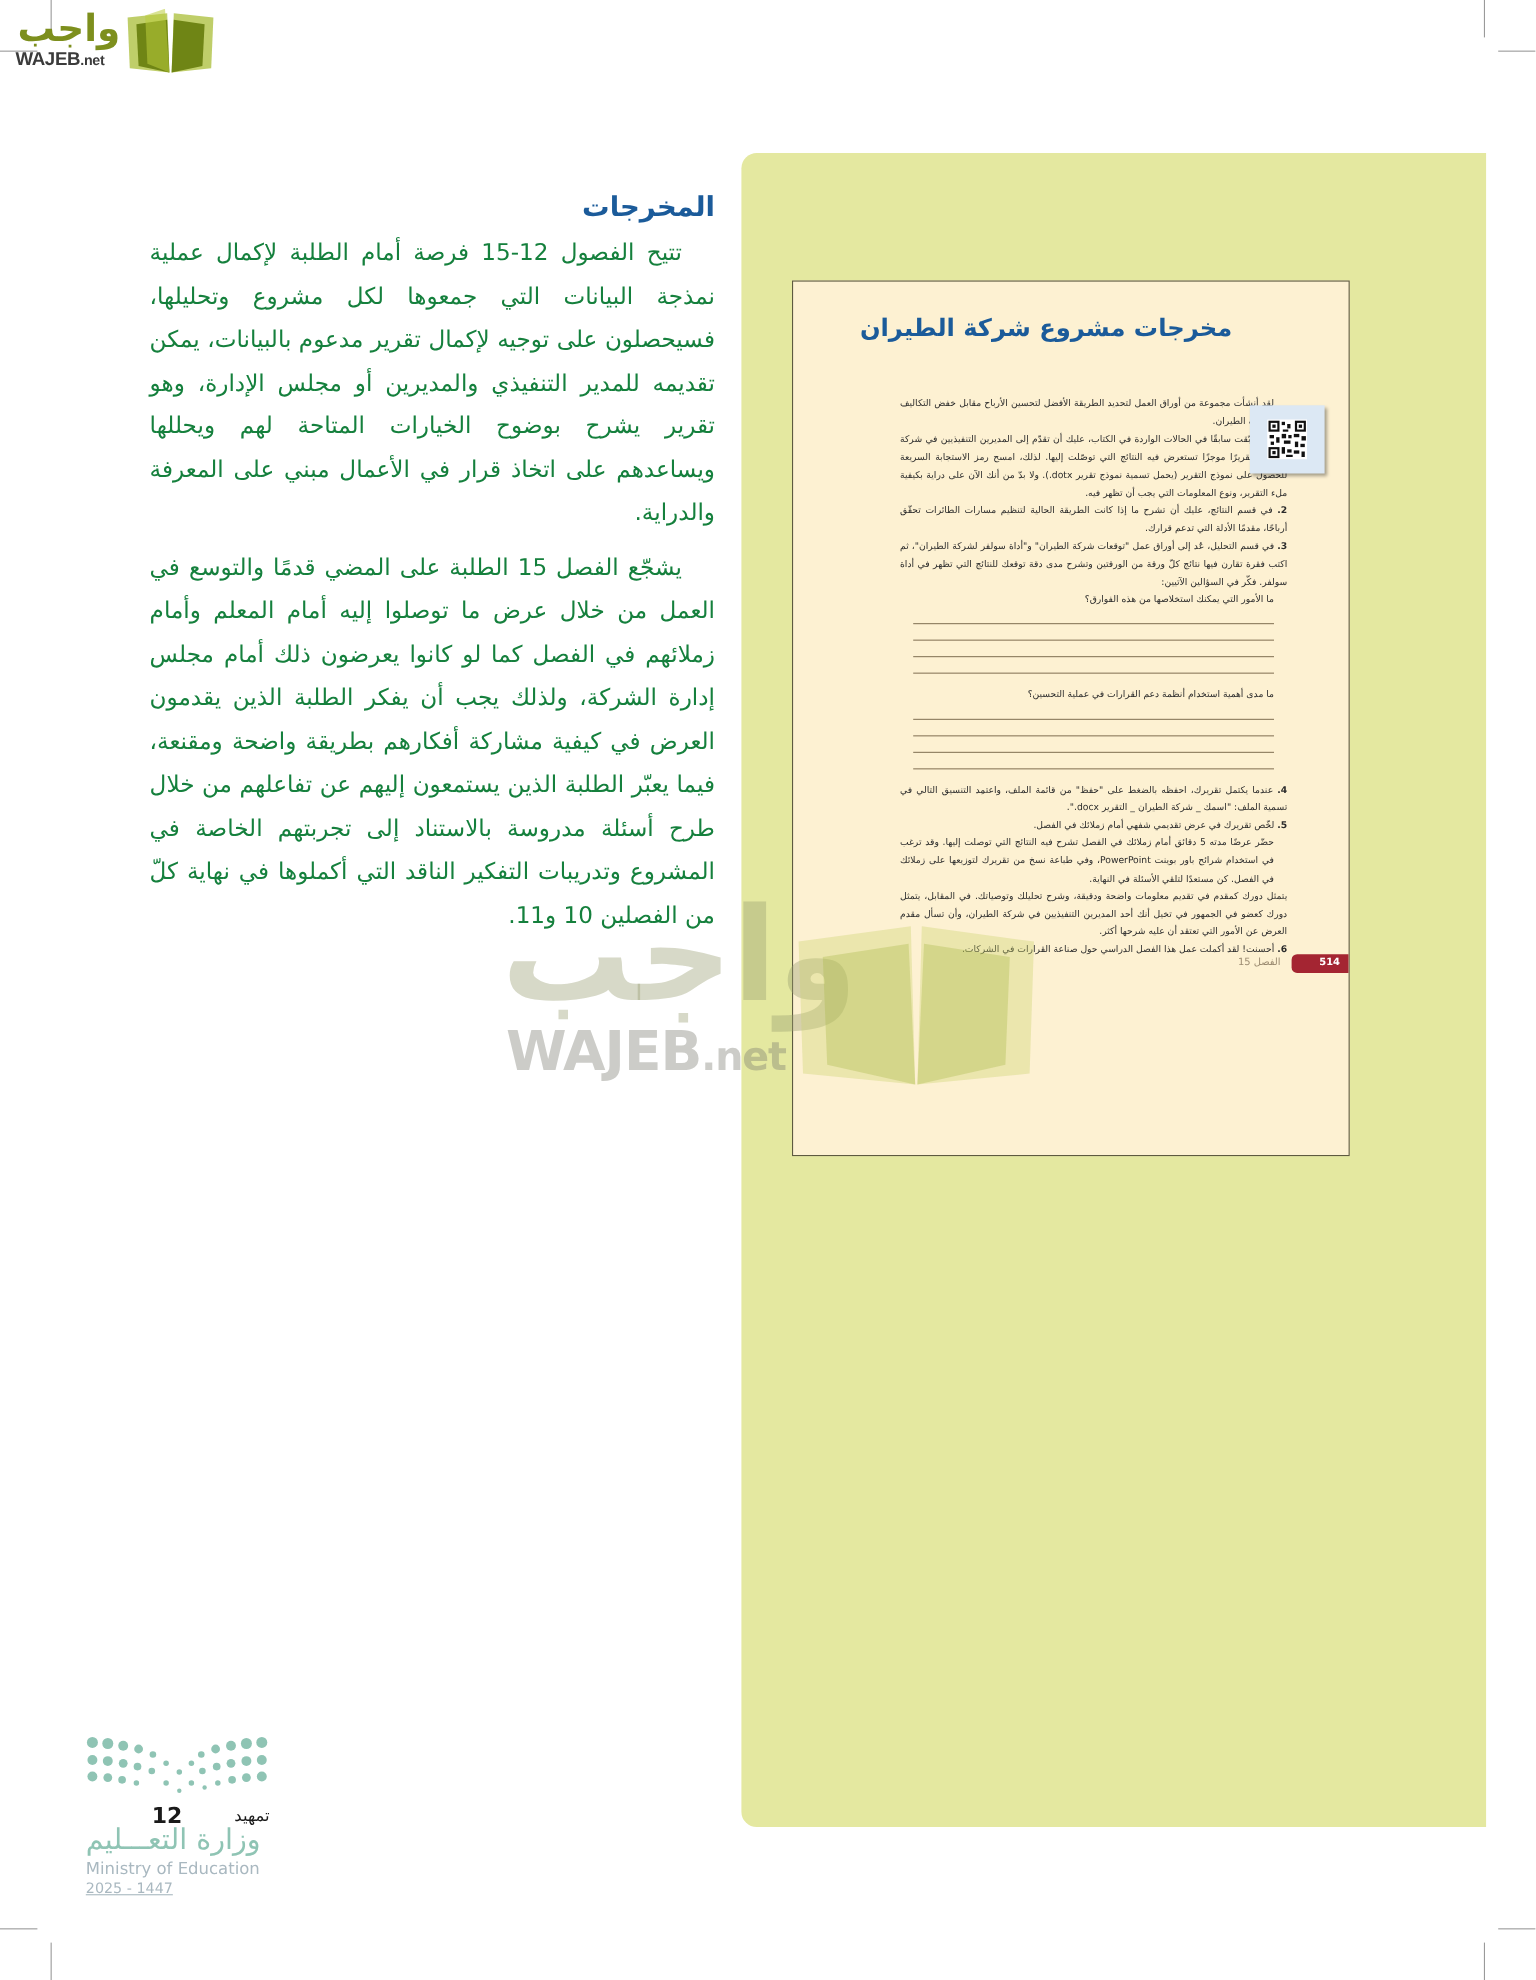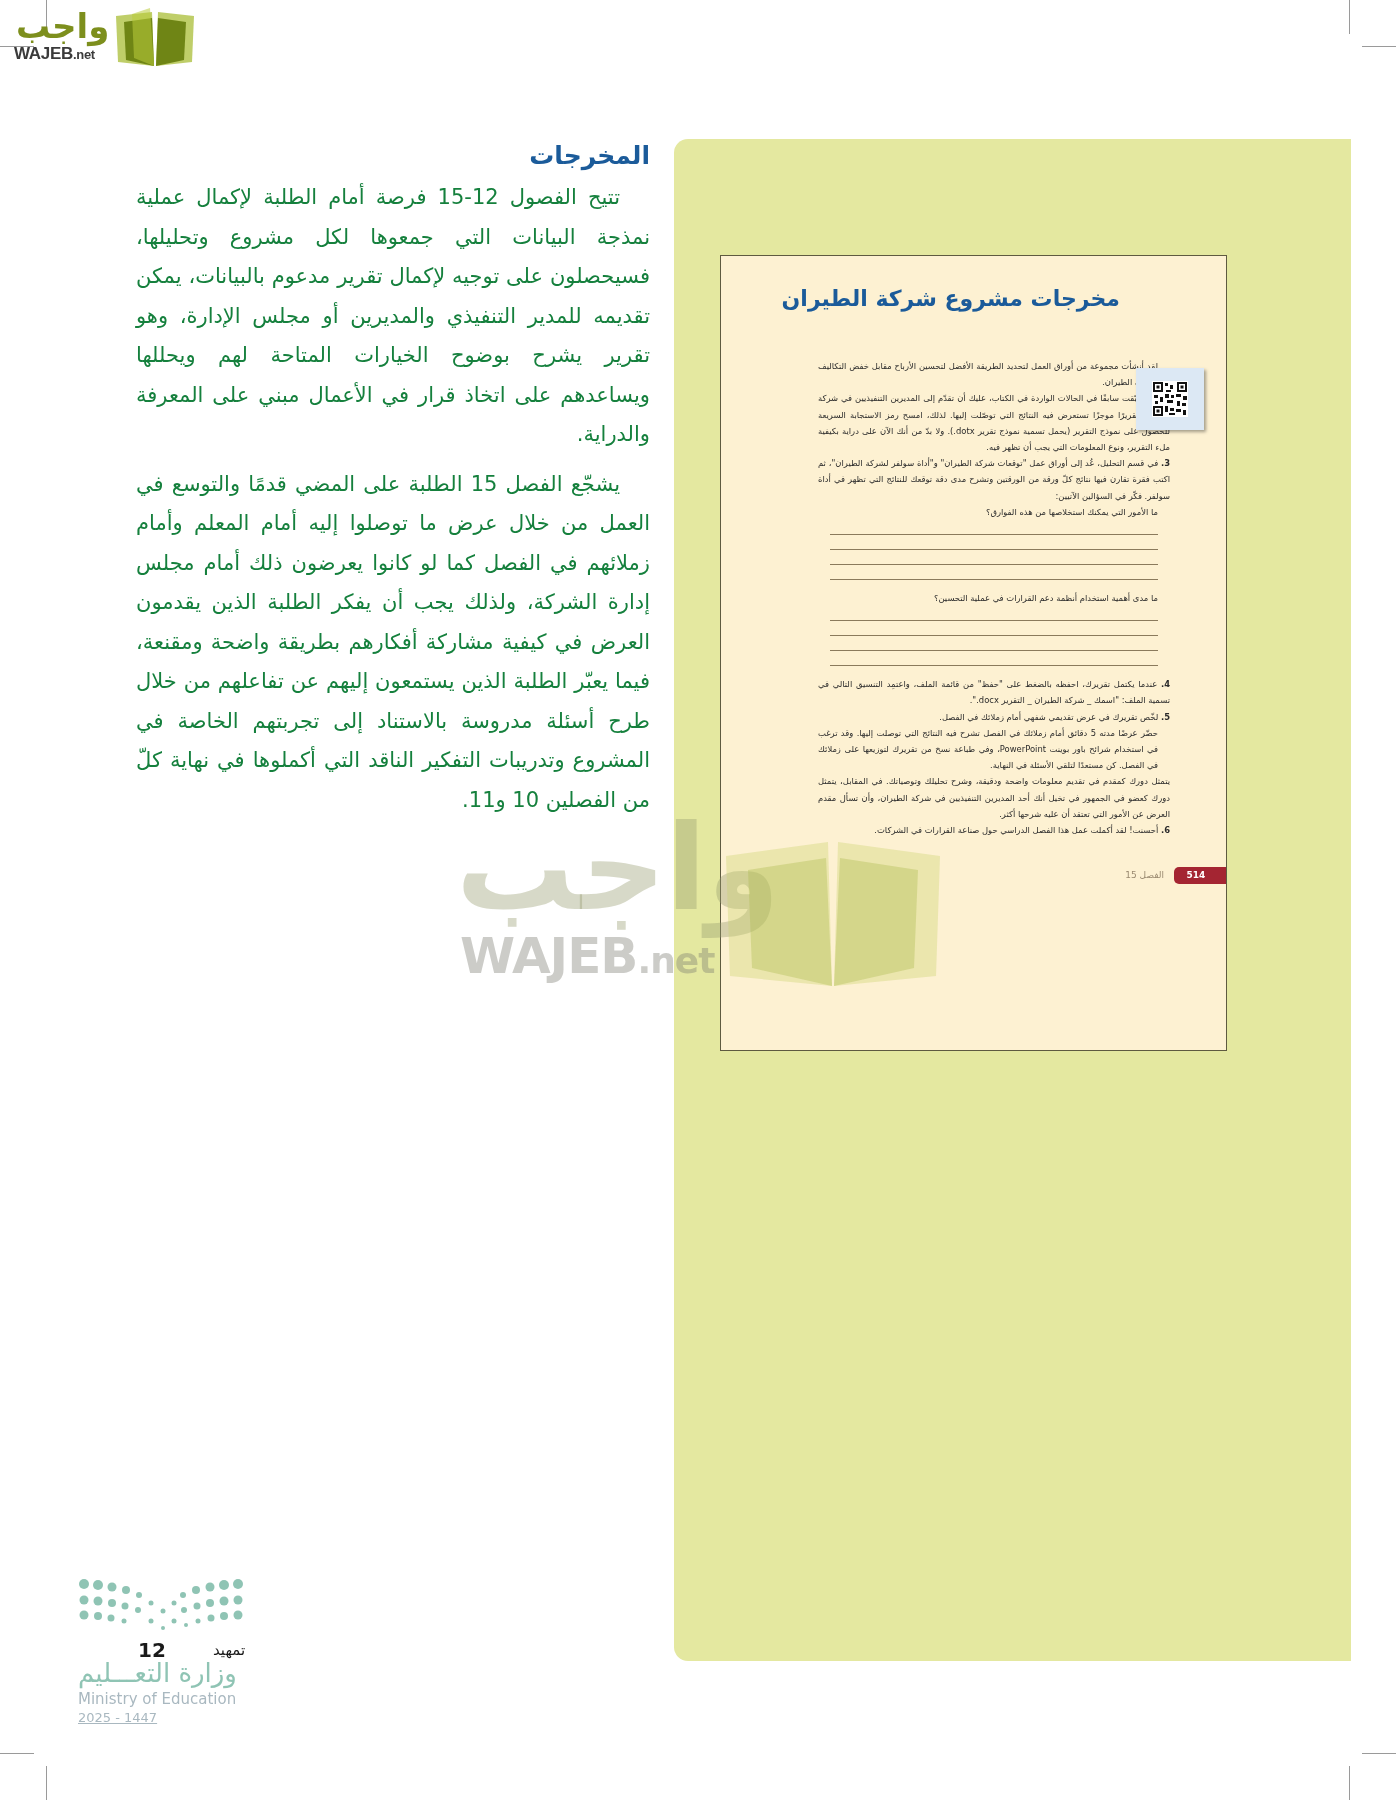--- a/index.html
+++ b/index.html
@@ -11,40 +11,40 @@
 
   
   .brand { position: absolute; left: 8px; top: 4px; width: 180px; height: 64px; }
   .brand-ar { position: absolute; left: 8px; top: 2px; font: bold 34px "DejaVu Sans", sans-serif; color: #7d8f1d; line-height: 40px; }
   .brand-en { position: absolute; left: 6px; top: 40px; font: bold 17px "Liberation Sans", sans-serif; color: #3b3b3b; letter-spacing: -0.3px; }
   .brand-en span { font-size: 13px; }
   .brand-book { position: absolute; left: 106px; top: 4px; width: 82px; height: 60px; }
 
   
   .left-col { position: absolute; left: 136px; top: 136px; width: 514px; direction: rtl; text-align: justify; }
-  .section-title { font: bold 25px "DejaVu Sans", sans-serif; color: #1b5b9a; line-height: 40px; margin-bottom: 2px; }
+  .section-title { font: bold 25px "DejaVu Sans", sans-serif; color: #1b5b9a; line-height: 40px; margin-bottom: 2px; margin-top: 32px; }
   .para { font: 21px "DejaVu Sans", sans-serif; line-height: 39.5px; color: #15803d; text-align: justify; text-align-last: right; text-indent: 30px; }
   .para + .para { margin-top: 10px; }
 
   
   .green-panel { position: absolute; left: 674px; top: 139px; width: 677px; height: 1522px; background: #e4e8a0; border-radius: 14px 0 0 14px; }
 
   
   .thumb { position: absolute; left: 720px; top: 255px; width: 507px; height: 796px; background: #fdf1d2; border: 1.5px solid #5e5a40; direction: rtl; overflow: hidden; }
   .thumb-title { position: absolute; right: 106px; top: 30px; font: bold 22px "DejaVu Sans", sans-serif; color: #1b5b9a; white-space: nowrap; }
   .thumb-body { position: absolute; right: 56px; top: 74px; width: 352px; font: 8.4px "DejaVu Sans", sans-serif; line-height: 16.2px; color: #2b2b2b; text-align: justify; }
   .thumb-body p { margin: 0; }
   .thumb-body .indent { padding-right: 12px; margin-top: 28px; }
   .thumb-body b { font-weight: bold; }
   .rule { height: 0; border-top: 1px solid #8a7a5c; margin: 14px 0 0 0; width: 328px; margin-right: 12px; }
   .q { padding-right: 12px; }
   .qr-card { position: absolute; right: 22px; top: 112px; width: 68px; height: 62px; background: #dce8f4; box-shadow: 2px 2px 3px rgba(0,0,0,0.35); }
   .qr { position: absolute; left: 16px; top: 13px; width: 36px; height: 36px; background: #fff; }
   .thumb-footer { position: absolute; right: 0; top: 611px; height: 17px; width: 507px; }
-  .page-num { position: absolute; right: 0; top: 0; width: 52px; height: 17px; background: #a42532; color: #fff; font: bold 9px "DejaVu Sans", sans-serif; line-height: 17px; padding-right: 8px; border-radius: 5px 0 0 5px; text-align: center; direction: ltr; }
+  .page-num { position: absolute; right: 0; top: 0; width: 52px; height: 17px; background: #a42532; color: #fff; font: bold 9px "DejaVu Sans", sans-serif; line-height: 17px; padding-right: 8px; border-radius: 5px 0 0 5px; text-align: right; direction: ltr; }
   .page-num span { display: inline-block; }
   .chapter-label { position: absolute; right: 62px; top: 0; font: 9px "DejaVu Sans", sans-serif; color: #9a8a70; line-height: 17px; }
 
   
   .wm { position: absolute; pointer-events: none; }
   .wm-ar { left: 456px; top: 808px; font: bold 118px "DejaVu Sans", sans-serif; color: rgba(150,155,110,0.38); line-height: 120px; }
   .wm-en { left: 460px; top: 928px; font: bold 50px "DejaVu Sans", sans-serif; color: rgba(120,120,110,0.38); line-height: 56px; letter-spacing: -1px; }
   .wm-en span { font-size: 36px; }
   .wm-book { left: 722px; top: 836px; width: 222px; height: 152px; }
 
@@ -88,20 +88,21 @@
 </div>
 
 <div class="green-panel"></div>
 
 <div class="thumb">
   <div class="thumb-title">مخرجات مشروع شركة الطيران</div>
 
   <div class="thumb-body">
     <p class="indent">لقد أنشأت مجموعة من أوراق العمل لتحديد الطريقة الأفضل لتحسين الأرباح مقابل خفض التكاليف لشركة الطيران.</p>
     <p><b>1.</b> <span>كما طبّقت سابقًا في الحالات الواردة في الكتاب، عليك أن تقدّم إلى المديرين التنفيذيين في شركة الطيران تقريرًا موجزًا تستعرض فيه النتائج التي توصّلت إليها. لذلك، امسح رمز الاستجابة السريعة للحصول على نموذج التقرير (يحمل تسمية نموذج تقرير dotx.). ولا بدّ من أنك الآن على دراية بكيفية ملء التقرير، ونوع المعلومات التي يجب أن تظهر فيه.</span></p>
+    <p><b>2.</b> <span>في قسم النتائج، عليك أن تشرح ما إذا كانت الطريقة الحالية لتنظيم مسارات الطائرات تحقّق أرباحًا، مقدمًا الأدلة التي تدعم قرارك.</span></p>
     <p><b>3.</b> <span>في قسم التحليل، عُد إلى أوراق عمل "توقعات شركة الطيران" و"أداة سولفر لشركة الطيران"، ثم اكتب فقرة تقارن فيها نتائج كلّ ورقة من الورقتين وتشرح مدى دقة توقعك للنتائج التي تظهر في أداة سولفر. فكّر في السؤالين الآتيين:</span></p>
     <p class="q">ما الأمور التي يمكنك استخلاصها من هذه الفوارق؟</p>
     <div class="rule"></div>
     <div class="rule"></div>
     <div class="rule"></div>
     <div class="rule" style="margin-bottom:10px;"></div>
     <p class="q">ما مدى أهمية استخدام أنظمة دعم القرارات في عملية التحسين؟</p>
     <div class="rule"></div>
     <div class="rule"></div>
     <div class="rule"></div>

